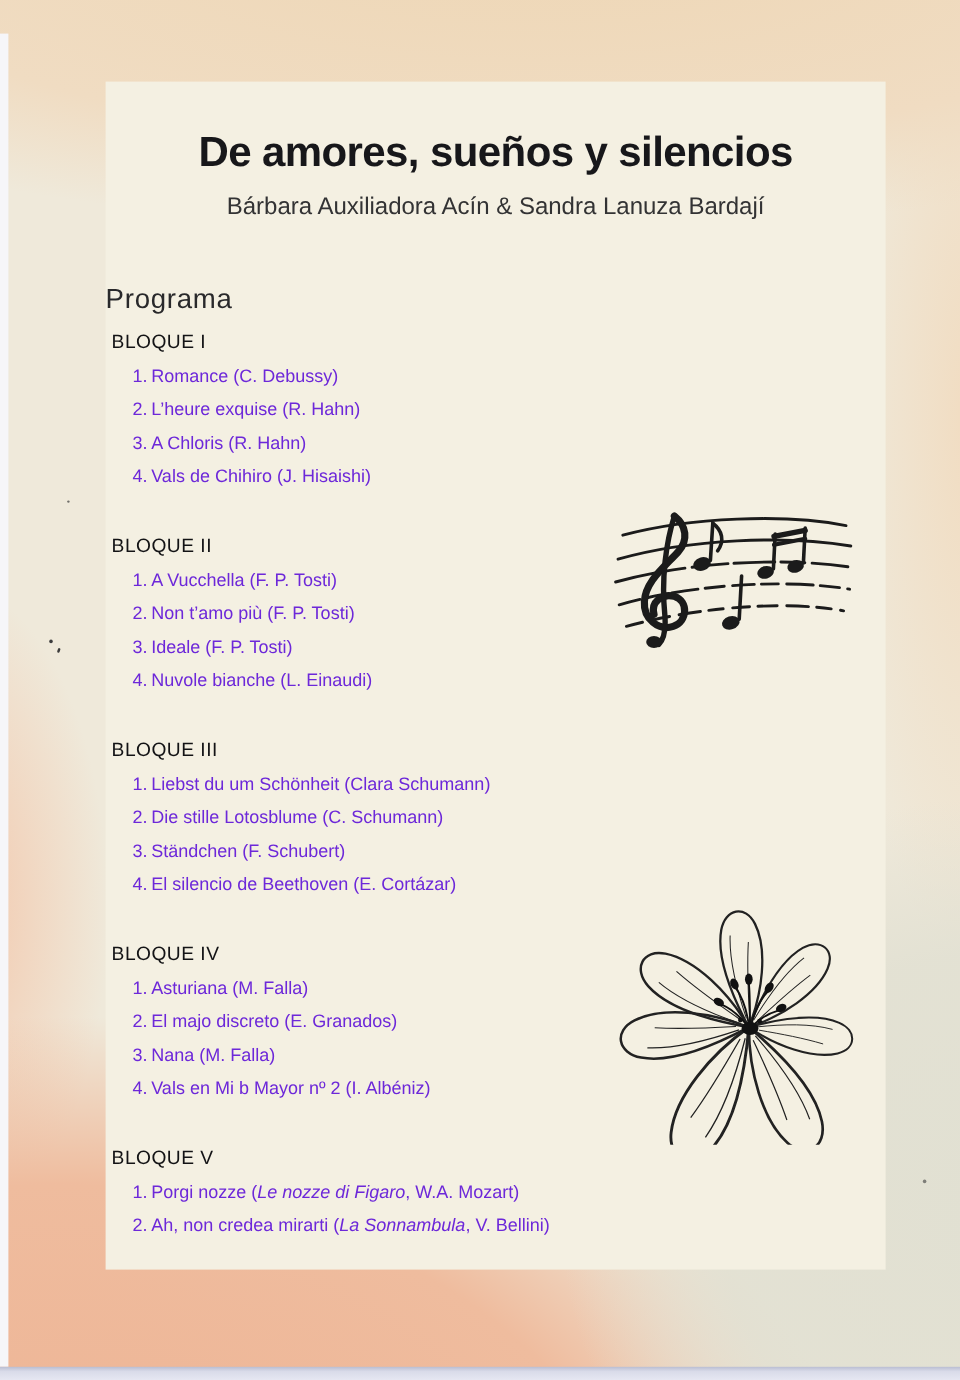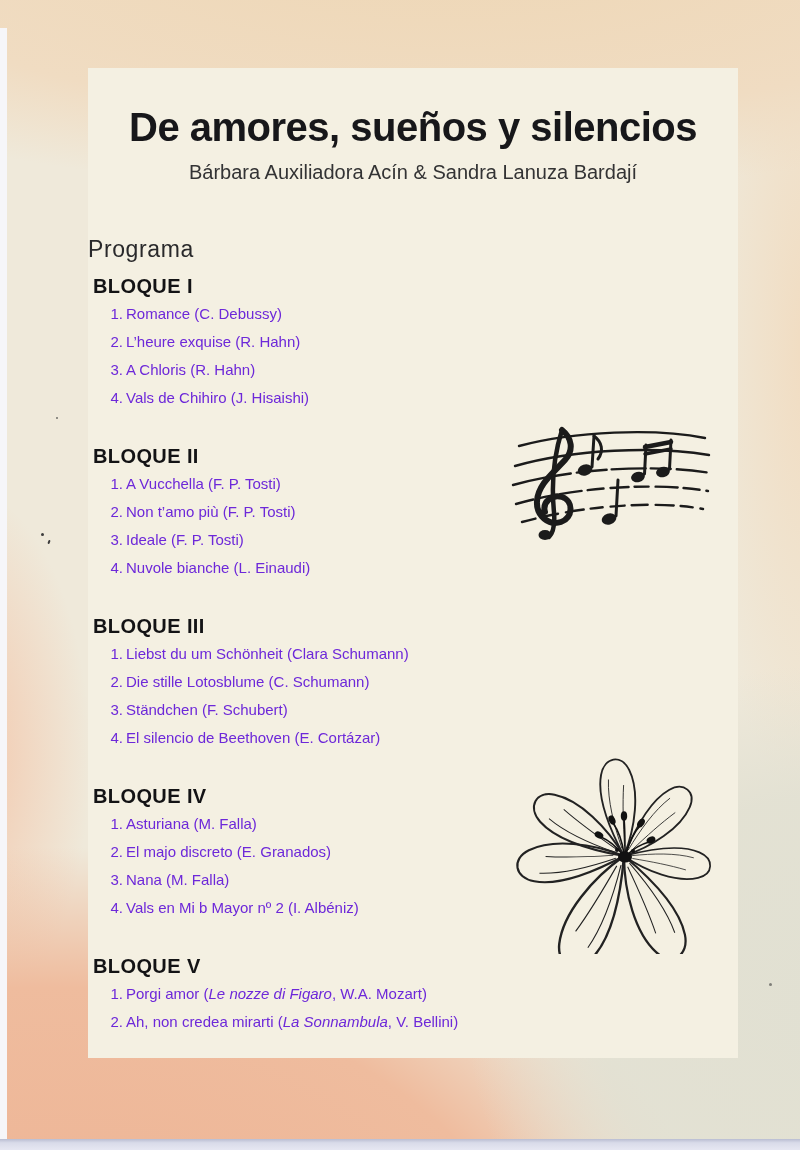--- a/index.html
+++ b/index.html
@@ -40,35 +40,35 @@
   .speck.s4 { left:769px; top:983px; width:3px; height:3px; opacity:.6; }
 
   
   .card {
     position:absolute; left:88px; top:68px; width:650px; height:990px;
     background:#f4f0e2;
   }
 
   .title {
     margin:36px 8px 0; text-align:center;
-    font-size:40px; line-height:46px; font-weight:bold;
+    font-size:35px; line-height:46px; font-weight:bold;
     letter-spacing:-0.5px; color:#17171a;
   }
   .subtitle {
     margin:8px 11px 0; text-align:center;
     font-size:20px; line-height:28px; color:#333334;
   }
   .programa {
     margin:48px 0 8px; text-align:left;
     font-size:23px; line-height:30px; letter-spacing:0.6px; color:#29292b;
   }
 
   .block { margin:0 0 30px 5px; position:relative; z-index:2; }
   .block h2 {
-    font-size:20px; line-height:28px; font-weight:bold;
+    font-size:16px; line-height:28px; font-weight:normal;
     letter-spacing:0.4px; color:#131315;
   }
   .block ol { list-style:none; }
   .block li {
     font-size:15px; line-height:28px; color:#6d28d9;
     padding-left:10px; white-space:nowrap;
   }
   .num { display:inline-block; width:20px; text-align:right; margin-right:3px; }
   .it { font-style:italic; }
 
@@ -130,21 +130,21 @@
         <li><span class="num">1.</span><span>Asturiana (M. Falla)</span><span class="it"></span><span></span></li>
         <li><span class="num">2.</span><span>El majo discreto (E. Granados)</span><span class="it"></span><span></span></li>
         <li><span class="num">3.</span><span>Nana (M. Falla)</span><span class="it"></span><span></span></li>
         <li><span class="num">4.</span><span>Vals en Mi b Mayor nº 2 (I. Albéniz)</span><span class="it"></span><span></span></li>
       </ol>
     </section>
 
     <section class="block">
       <h2>BLOQUE V</h2>
       <ol>
-        <li><span class="num">1.</span><span>Porgi amor (</span><span class="it">Le nozze di Figaro</span><span>, W.A. Mozart)</span></li>
+        <li><span class="num">1.</span><span>Porgi nozze (</span><span class="it">Le nozze di Figaro</span><span>, W.A. Mozart)</span></li>
         <li><span class="num">2.</span><span>Ah, non credea mirarti (</span><span class="it">La Sonnambula</span><span>, V. Bellini)</span></li>
       </ol>
     </section>
 
     <svg class="music" width="212" height="118" viewBox="0 0 212 118">
       <g stroke="#1b1b1b" fill="none" stroke-linecap="round">
         <path d="M14,24 C70,9 150,6 200,16" stroke-width="2.4"></path>
         <path d="M10,44 C70,27 150,24 204,33" stroke-width="2.4"></path>
         <path d="M8,63 C70,46 150,42 206,51" stroke-width="2.4" stroke-dasharray="34 5 20 6 30 5"></path>
         <path d="M11,82 C70,65 150,60 203,69" stroke-width="2.4" stroke-dasharray="18 6 14 7 22 6 16 7"></path>

